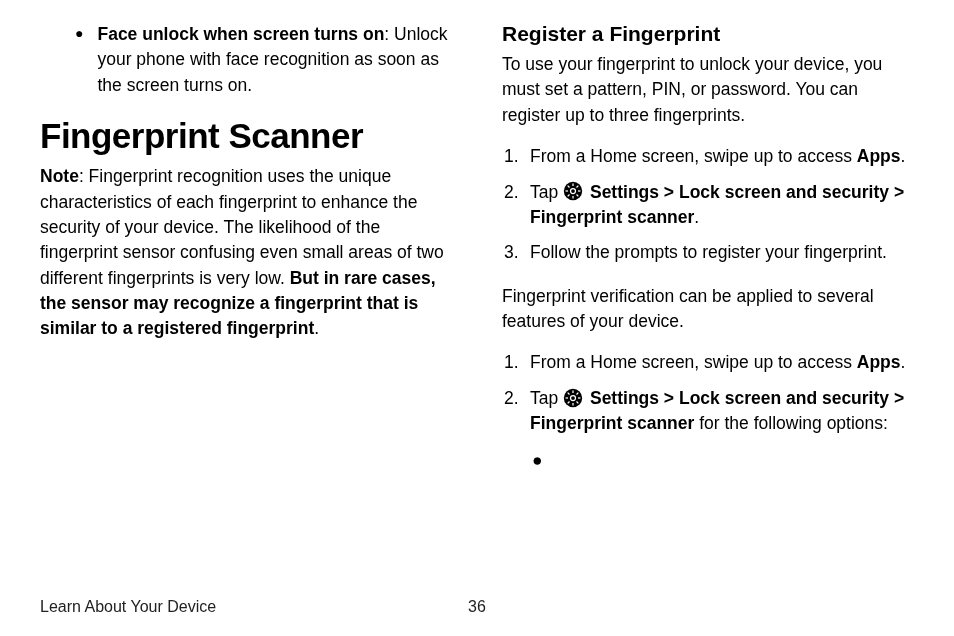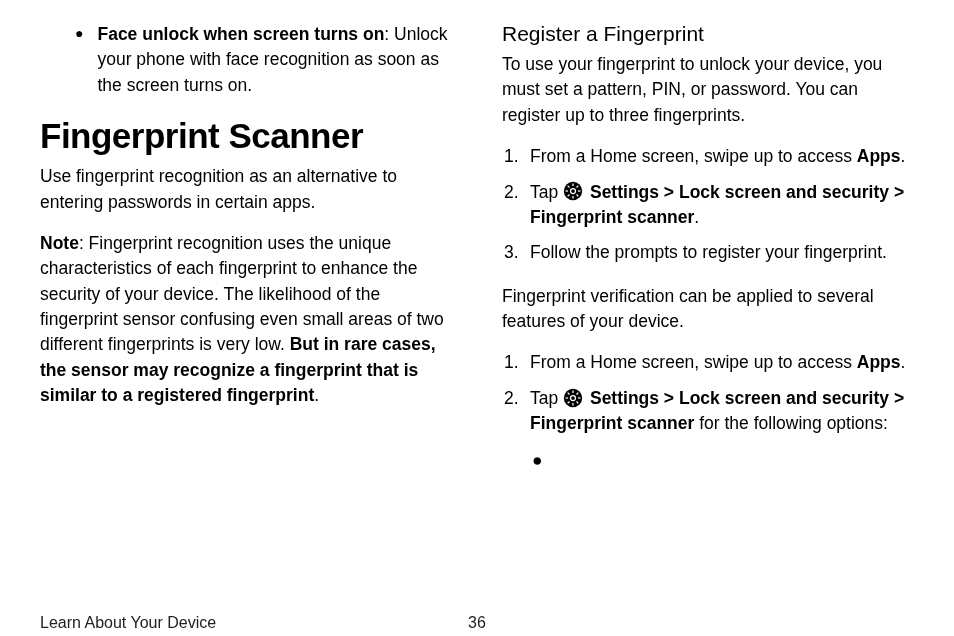--- a/index.html
+++ b/index.html
@@ -37,21 +37,21 @@
     }
     .bold { font-weight: 700; }
     h1 {
       font-size: 35px;
       font-weight: 700;
       margin: 16px 0 8px 0;
       letter-spacing: -0.5px;
     }
     h2 {
       font-size: 21px;
-      font-weight: 400;
+      font-weight: 700;
       margin: 0 0 6px 0;
     }
     .para {
       font-size: 17.5px;
       line-height: 1.45;
       margin-bottom: 16px;
     }
     .num-list {
       margin-bottom: 14px;
     }
@@ -85,21 +85,21 @@
       width: 20px;
       height: 20px;
       margin-right: 2px;
       margin-top: -3px;
     }
     .chev {
       font-weight: 700;
     }
     .footer {
       position: absolute;
-      bottom: 4px;
+      bottom: 20px;
       left: 40px;
       right: 40px;
       display: flex;
       font-size: 16px;
       color: #222;
     }
     .footer-left {
       flex: 0 0 auto;
     }
     .footer-center {
@@ -114,21 +114,20 @@
 
 <div class="page">
   <div class="col">
     <div class="bullet-item">
       <span class="bullet-dot">●</span>
       <span class="bullet-text"><span class="bold">Face unlock when screen turns on</span><span>: Unlock your phone with face recognition as soon as the screen turns on.</span></span>
     </div>
 
     <h1>Fingerprint Scanner</h1>
 
-    <p class="para">Use fingerprint recognition as an alternative to entering passwords in certain apps.</p>
     <p class="para"><span class="bold">Note</span><span>: Fingerprint recognition uses the unique characteristics of each fingerprint to enhance the security of your device. The likelihood of the fingerprint sensor confusing even small areas of two different fingerprints is very low. </span><span class="bold">But in rare cases, the sensor may recognize a fingerprint that is similar to a registered fingerprint</span><span>.</span></p>
   </div>
 
   <div class="col">
     <div class="section-block">
       <h2>Register a Fingerprint</h2>
       <p class="para">To use your fingerprint to unlock your device, you must set a pattern, PIN, or password. You can register up to three fingerprints.</p>
       <div class="num-list">
         <div class="num-item">
           <span class="num-label">1.</span>

